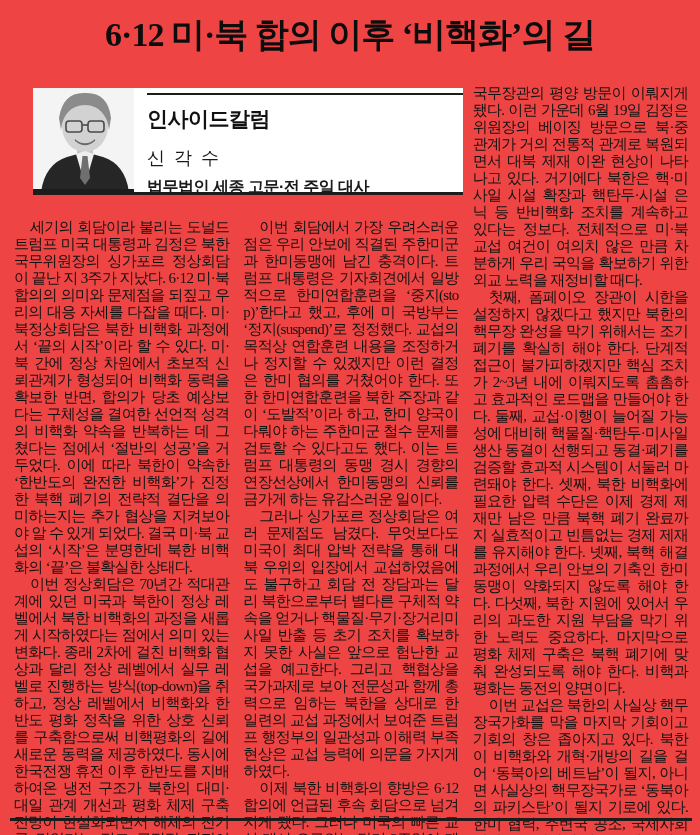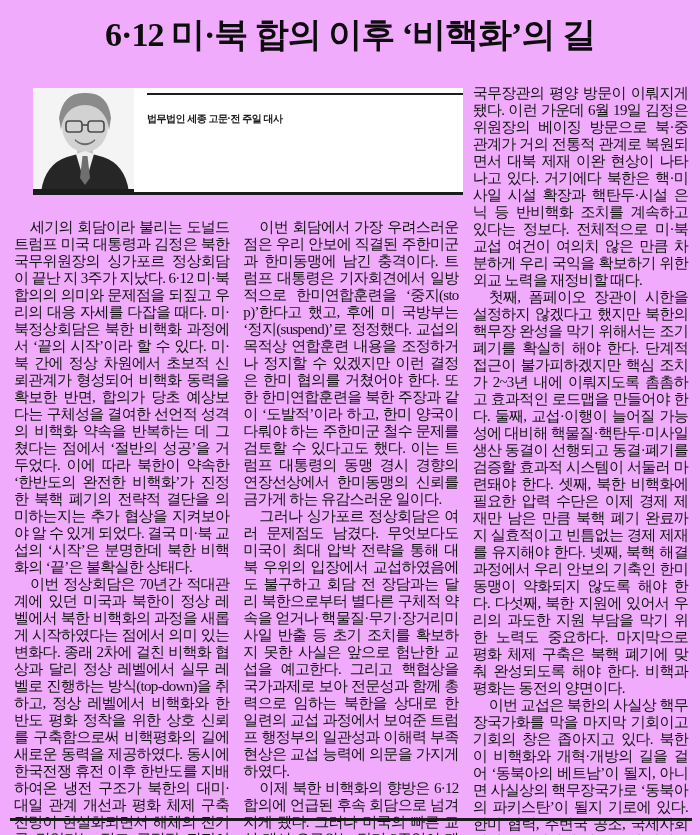--- a/index.html
+++ b/index.html
@@ -1,36 +1,36 @@
 <!DOCTYPE html>
 <html><head>
 <meta charset="utf-8">
 <style>
   html,body{margin:0;padding:0;background:#ffffff;}
-  .page{position:relative;width:700px;height:835px;background:#f0abfc;overflow:hidden;
+  .page{position:relative;width:700px;height:835px;background:#ef4444;overflow:hidden;
         font-family:"Liberation Serif","DejaVu Serif",serif;color:#121212;}
   .title{margin:0;position:absolute;top:12px;left:0;width:700px;text-align:center;
          font-size:34px;font-weight:700;letter-spacing:-1px;
          font-family:"Liberation Serif","DejaVu Serif",serif;color:#0d0d0d;}
   .content{position:absolute;top:85px;left:14px;width:674px;}
   .cols{display:flex;gap:14px;}
   .col{width:215px;flex:1 1 0;}
   .col-pad{padding-top:134px;}
   .col p{margin:0;font-size:15px;line-height:17px;text-align:justify;
          word-break:break-all;letter-spacing:-0.7px;text-indent:16px;color:#121212;}
   .col p.cont{text-indent:0;}
   
   .masthead{position:absolute;left:19px;top:3px;width:430px;height:104px;
             border-bottom:3px solid #1c1c1c;display:flex;background:#fff;}
   .photo{width:101px;height:104px;flex:0 0 auto;overflow:hidden;}
   .mast-text{flex:1;margin-left:13px;margin-top:5px;border-top:2px solid #1c1c1c;
              padding-top:10px;font-family:"Liberation Sans","DejaVu Sans",sans-serif;}
   .section-label{font-size:21px;font-weight:700;letter-spacing:-0.5px;color:#111;}
   .author-name{font-size:18px;font-weight:500;margin-top:13px;letter-spacing:2px;color:#1a1a1a;}
-  .author-title{font-size:10px;font-weight:700;margin-top:7px;letter-spacing:-0.5px;color:#1a1a1a;}
+  .author-title{font-size:16px;font-weight:700;margin-top:7px;letter-spacing:-0.5px;color:#1a1a1a;}
   .bottom-rule{position:absolute;left:10px;top:818px;width:682px;height:3px;background:#1b1b1b;}
 </style>
 </head>
 <body>
 
 <div class="page">
 
   <h1 class="title">6·12 미·북 합의 이후 ‘비핵화’의 길</h1>
 
   <div class="content">
@@ -47,20 +47,22 @@
           <rect x="55" y="33" width="16" height="11" rx="3" fill="none" stroke="#4a4a4a" stroke-width="1.6"></rect>
           <line x1="49" y1="37" x2="55" y2="37" stroke="#4a4a4a" stroke-width="1.6"></line>
           <path d="M42 52 Q52 61 62 52 Q57 56 52 56 Q47 56 42 52 Z" fill="#e9e9e9" stroke="#6a6a6a" stroke-width="1.4"></path>
           <path d="M8 104 Q12 76 34 69 L52 64 L70 69 Q92 76 96 104 Z" fill="#262626"></path>
           <path d="M43 66 L52 63 L61 66 L56 83 L48 83 Z" fill="#eeeeee"></path>
           <path d="M49.5 68 L54.5 68 L57 90 L52 97 L47 90 Z" fill="#6f6f6f"></path>
           <rect x="0" y="101" width="101" height="3" fill="#1c1c1c"></rect>
         </svg>
       </div>
       <div class="mast-text">
+        <div class="section-label">인사이드칼럼</div>
+        <div class="author-name">신 각 수</div>
         <div class="author-title">법무법인 세종 고문·전 주일 대사</div>
       </div>
     </div>
 
     <div class="cols">
       <div class="col col-pad">
         <p>세기의 회담이라 불리는 도널드 트럼프 미국 대통령과 김정은 북한 국무위원장의 싱가포르 정상회담이 끝난 지 3주가 지났다. 6·12 미·북 합의의 의미와 문제점을 되짚고 우리의 대응 자세를 다잡을 때다. 미·북정상회담은 북한 비핵화 과정에서 ‘끝의 시작’이라 할 수 있다. 미·북 간에 정상 차원에서 초보적 신뢰관계가 형성되어 비핵화 동력을 확보한 반면, 합의가 당초 예상보다는 구체성을 결여한 선언적 성격의 비핵화 약속을 반복하는 데 그쳤다는 점에서 ‘절반의 성공’을 거두었다. 이에 따라 북한이 약속한 ‘한반도의 완전한 비핵화’가 진정한 북핵 폐기의 전략적 결단을 의미하는지는 추가 협상을 지켜보아야 알 수 있게 되었다. 결국 미·북 교섭의 ‘시작’은 분명한데 북한 비핵화의 ‘끝’은 불확실한 상태다.</p>
         <p>이번 정상회담은 70년간 적대관계에 있던 미국과 북한이 정상 레벨에서 북한 비핵화의 과정을 새롭게 시작하였다는 점에서 의미 있는 변화다. 종래 2차에 걸친 비핵화 협상과 달리 정상 레벨에서 실무 레벨로 진행하는 방식(top-down)을 취하고, 정상 레벨에서 비핵화와 한반도 평화 정착을 위한 상호 신뢰를 구축함으로써 비핵평화의 길에 새로운 동력을 제공하였다. 동시에 한국전쟁 휴전 이후 한반도를 지배하여온 냉전 구조가 북한의 대미·대일 관계 개선과 평화 체제 구축 전망이 현실화되면서 해체의 전기를 맞았다는 점도 긍정적 진전이다.</p>
       </div>
       <div class="col col-pad">

